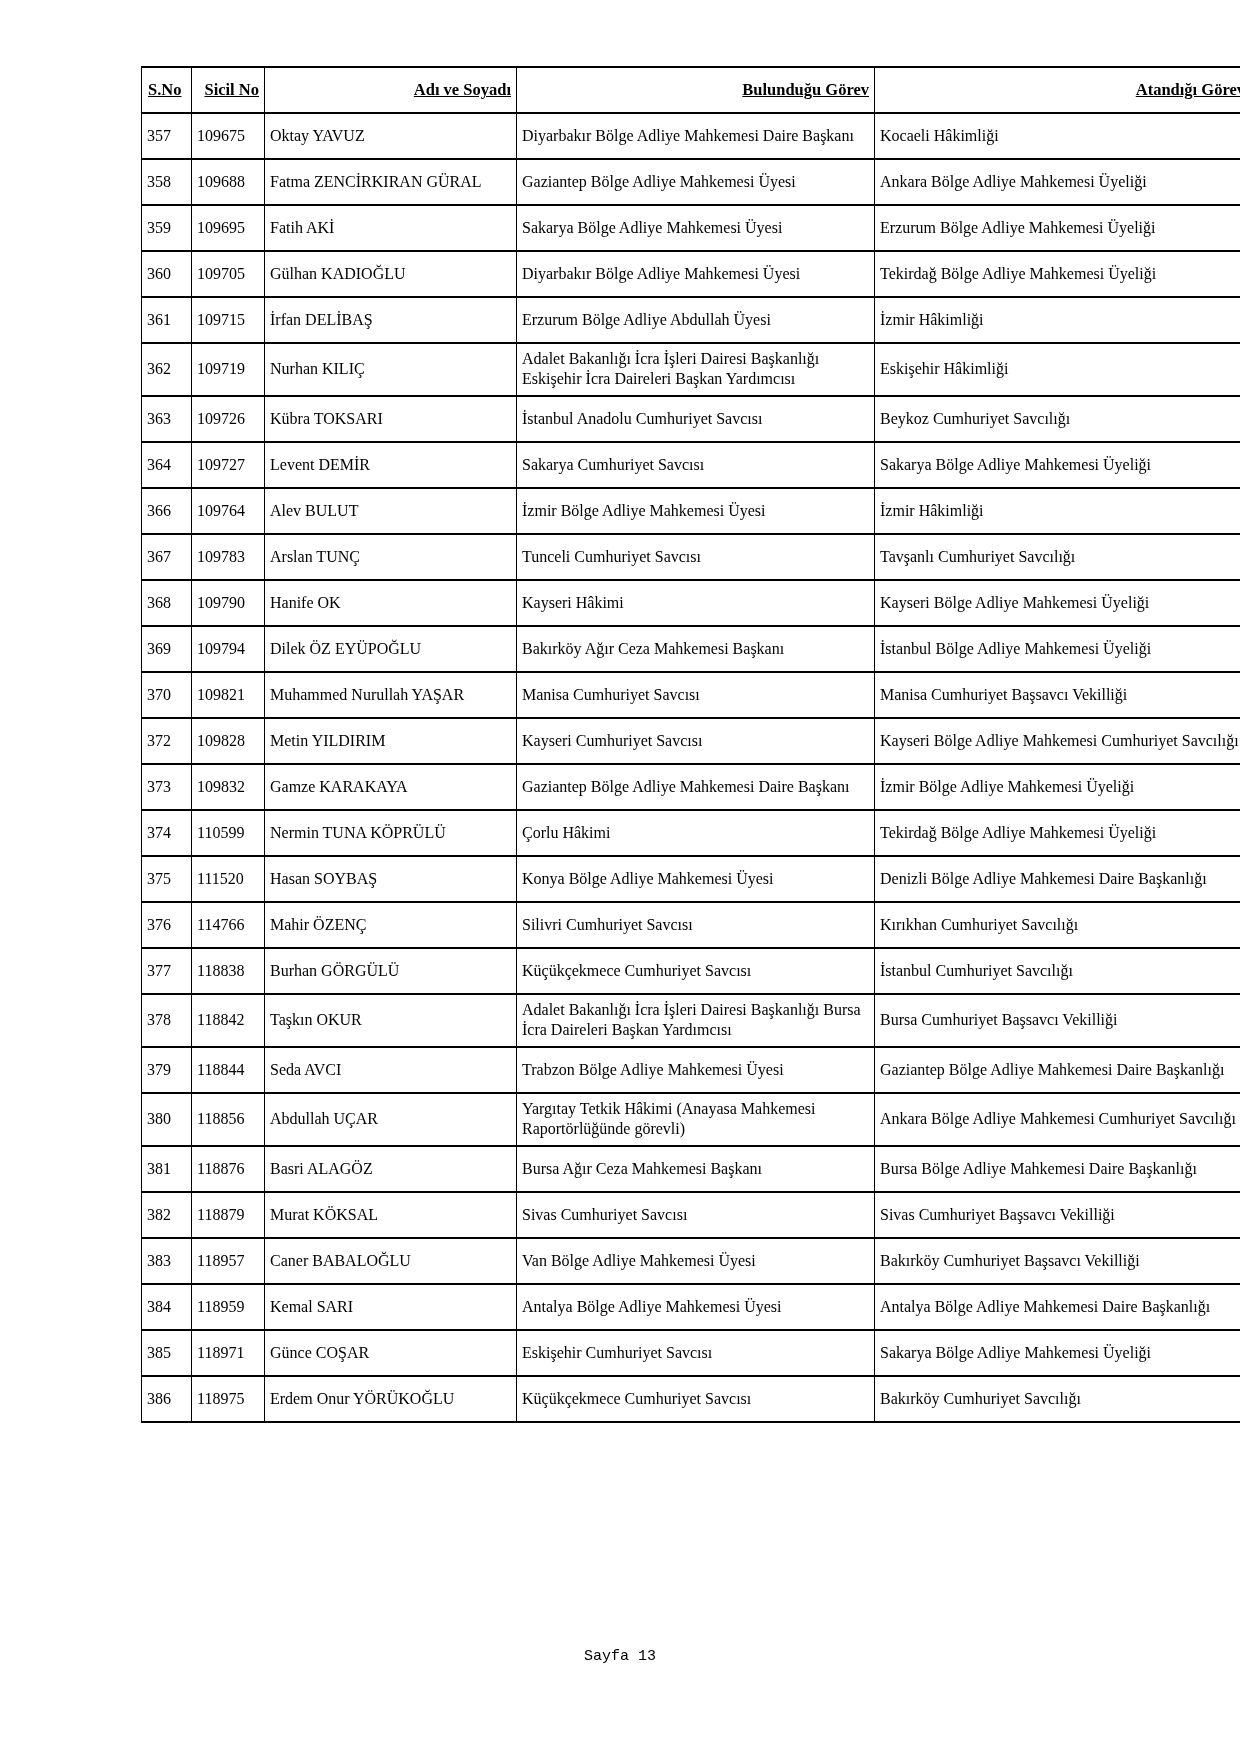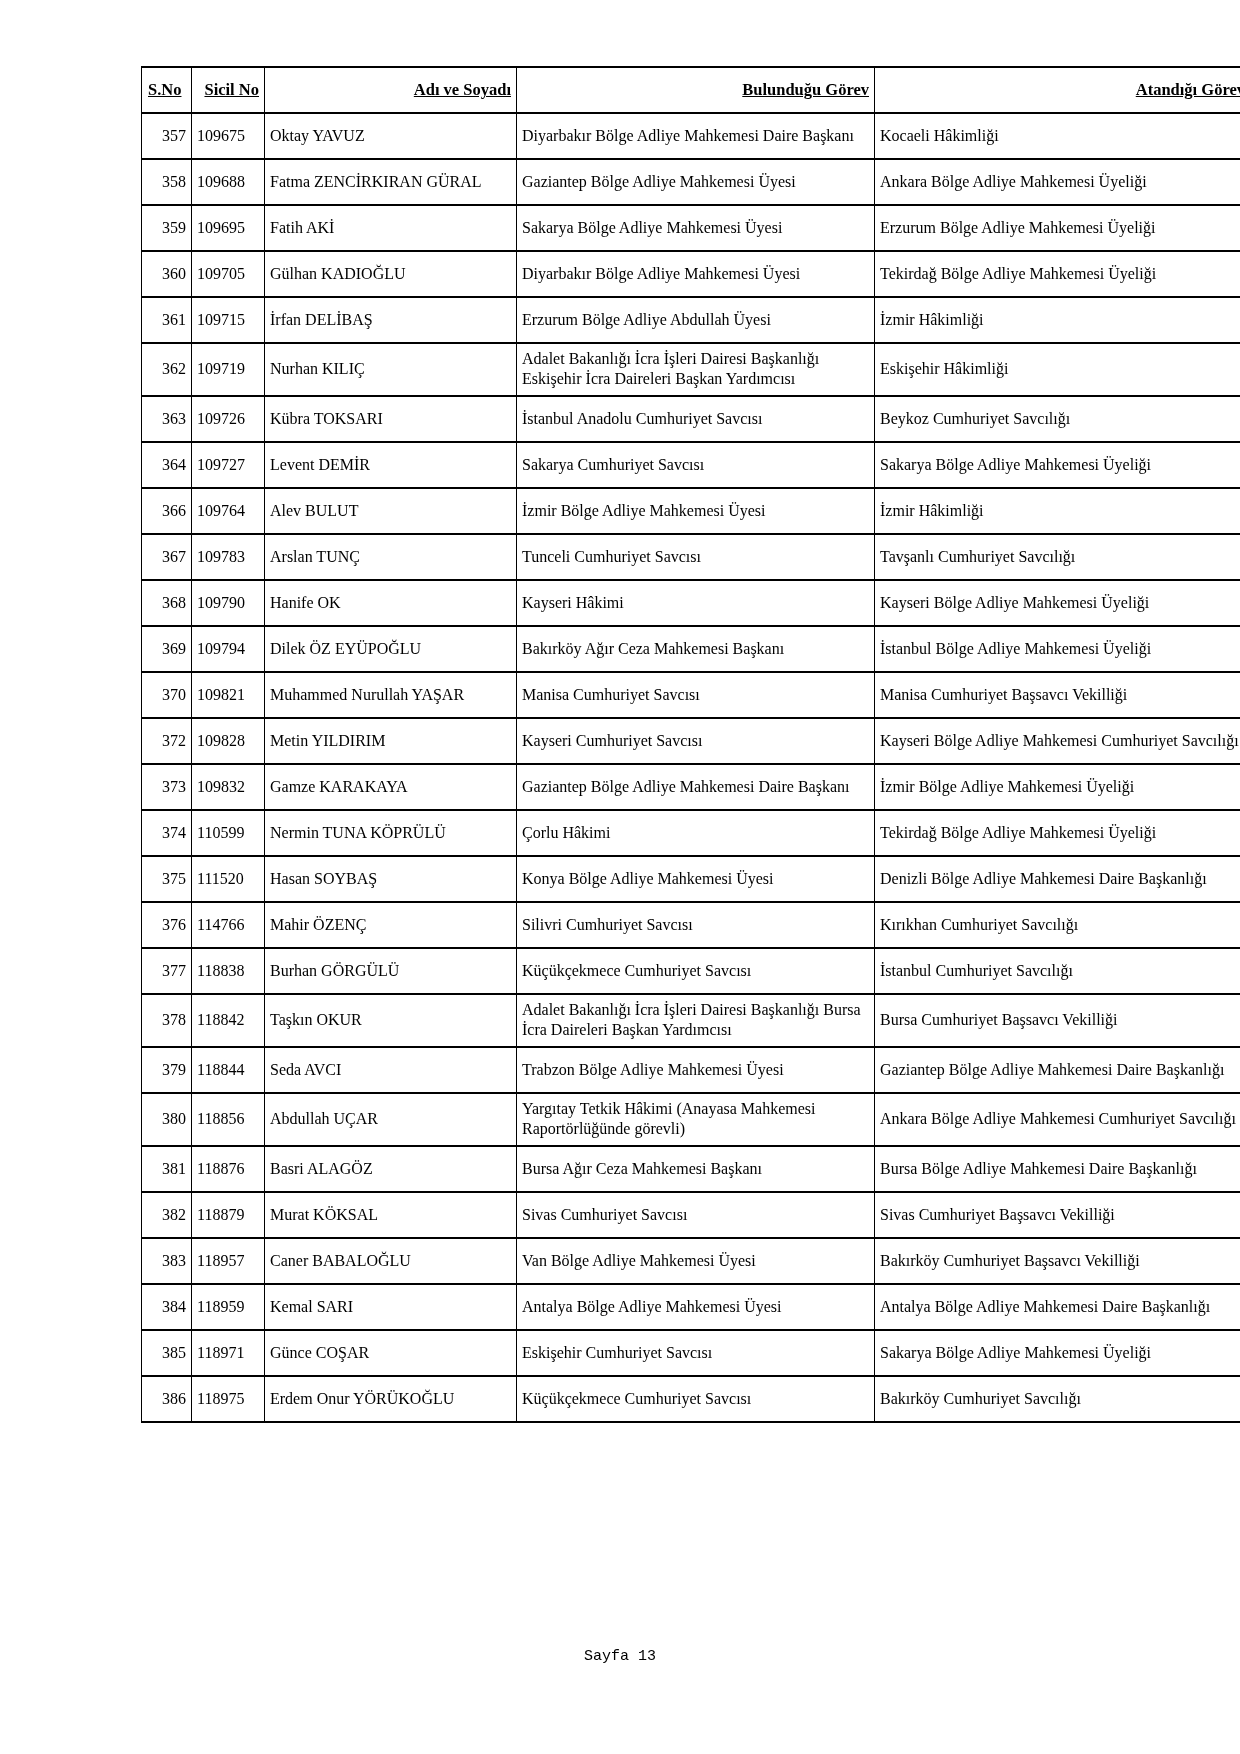--- a/index.html
+++ b/index.html
@@ -38,21 +38,21 @@
   }
   table.appointments th {
     height: 46px;
     font-weight: bold;
     text-decoration: underline;
     text-align: right;
     font-size: 16.5px;
   }
   table.appointments td { height: 46px; }
   table.appointments th.col-sno,
-  table.appointments td.col-sno { text-align: right; }
+  table.appointments td.col-sno { text-align: left; }
   table.appointments th.col-sno { text-align: left; padding-left: 6px; }
   col.c-sno   { width: 50px; }
   col.c-sicil { width: 73px; }
   col.c-name  { width: 252px; }
   col.c-cur   { width: 358px; }
   col.c-asg   { width: 376px; }
   .page-footer {
     position: absolute;
     top: 1648px;
     left: 0;

